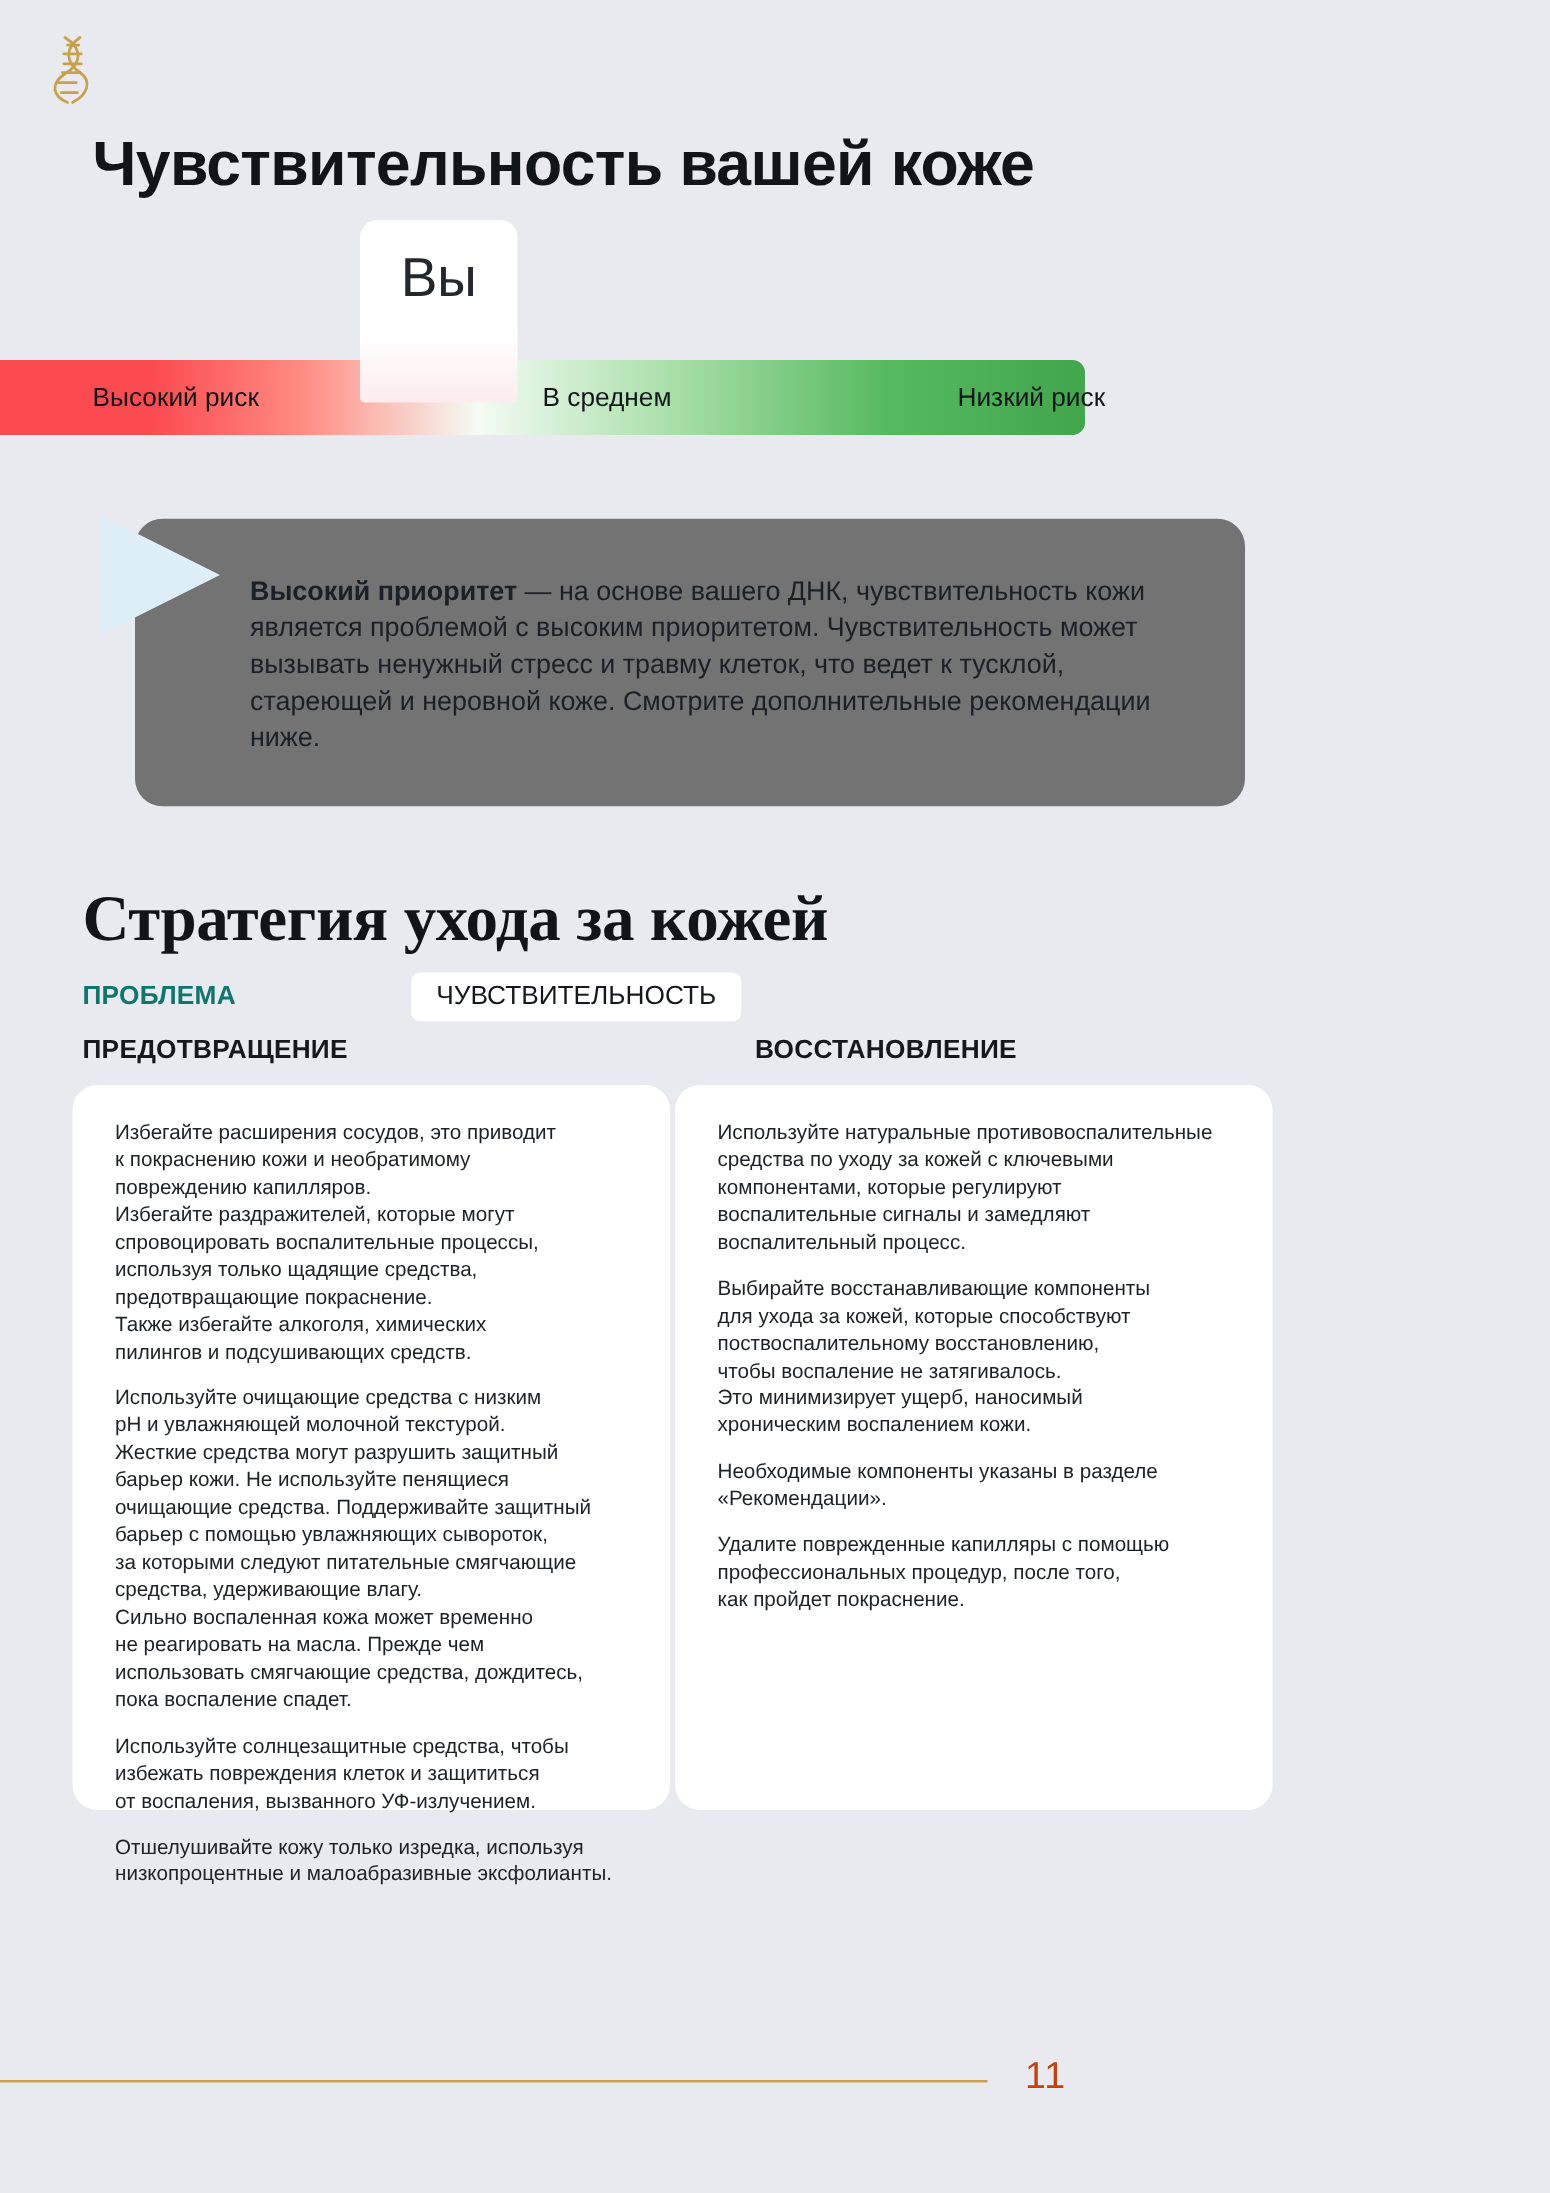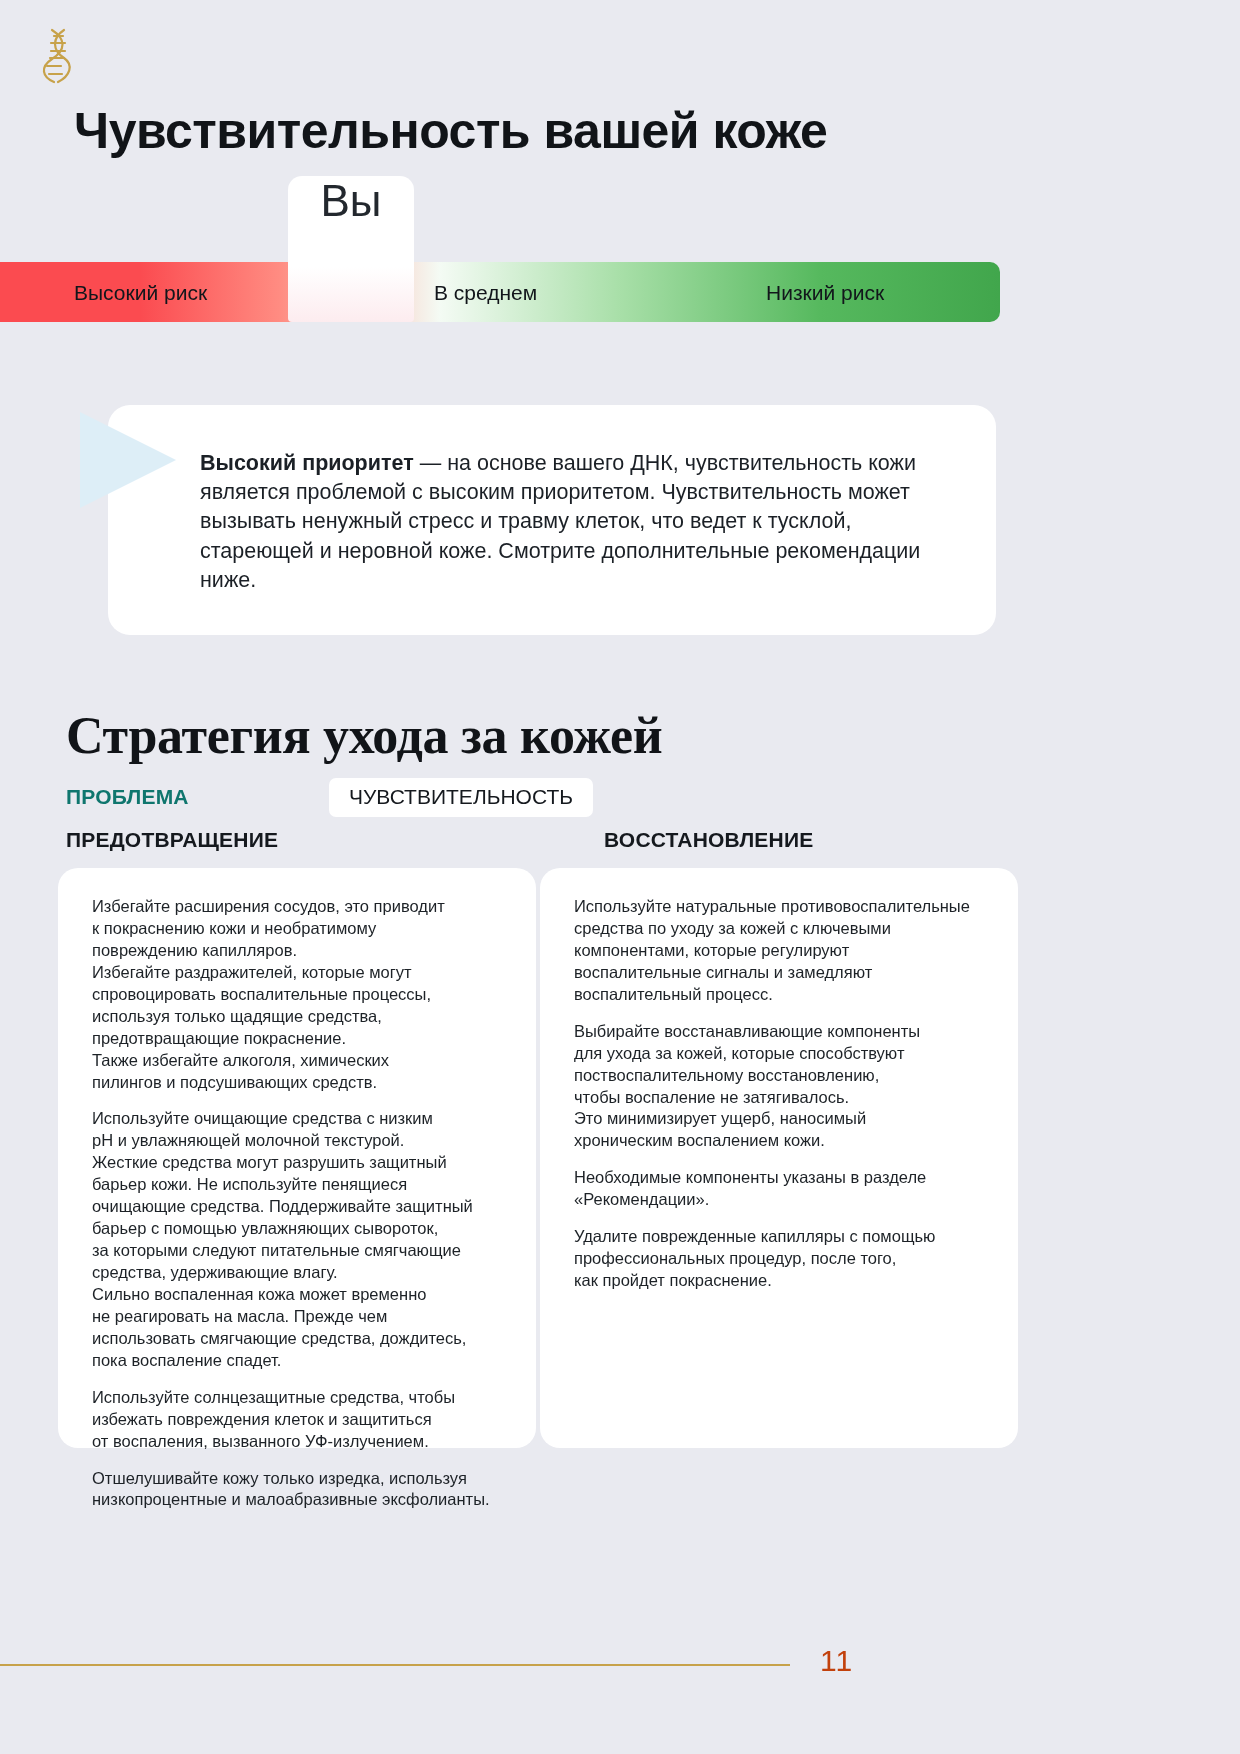--- a/index.html
+++ b/index.html
@@ -32,22 +32,22 @@
     font-weight: bold;
     letter-spacing: -0.5px;
     color: #111418;
     line-height: 1.1;
   }
 
   
   .scale-wrap {
     position: absolute;
     left: 0;
-    top: 262px;
-    width: 1000px;
+    top: 288px;
+    width: 868px;
     height: 60px;
   }
   .scale-bar {
     position: absolute;
     inset: 0;
     border-radius: 0 10px 10px 0;
     background: linear-gradient(to right,
         #fb4b50 0%,
         #fb4b50 14%,
         #ff8c82 28%,
@@ -71,33 +71,34 @@
     position: absolute;
     left: 288px;
     top: 176px;
     width: 126px;
     height: 146px;
     background: linear-gradient(to bottom, #ffffff 0%, #ffffff 62%, #fdecef 100%);
     border-radius: 14px 14px 4px 4px;
     display: flex;
     align-items: flex-start;
     justify-content: center;
+    padding-top: 22px;
     font-size: 44px;
     color: #23282e;
     z-index: 3;
   }
 
   
   .callout {
     position: absolute;
     left: 108px;
-    top: 405px;
+    top: 415px;
     width: 888px;
     min-height: 208px;
-    background: #ffffff;
+    background: #737373;
     border-radius: 22px;
     padding: 44px 40px 40px 92px;
   }
   .callout-arrow {
     position: absolute;
     left: 80px;
     top: 412px;
     width: 0;
     height: 0;
     border-top: 48px solid transparent;

